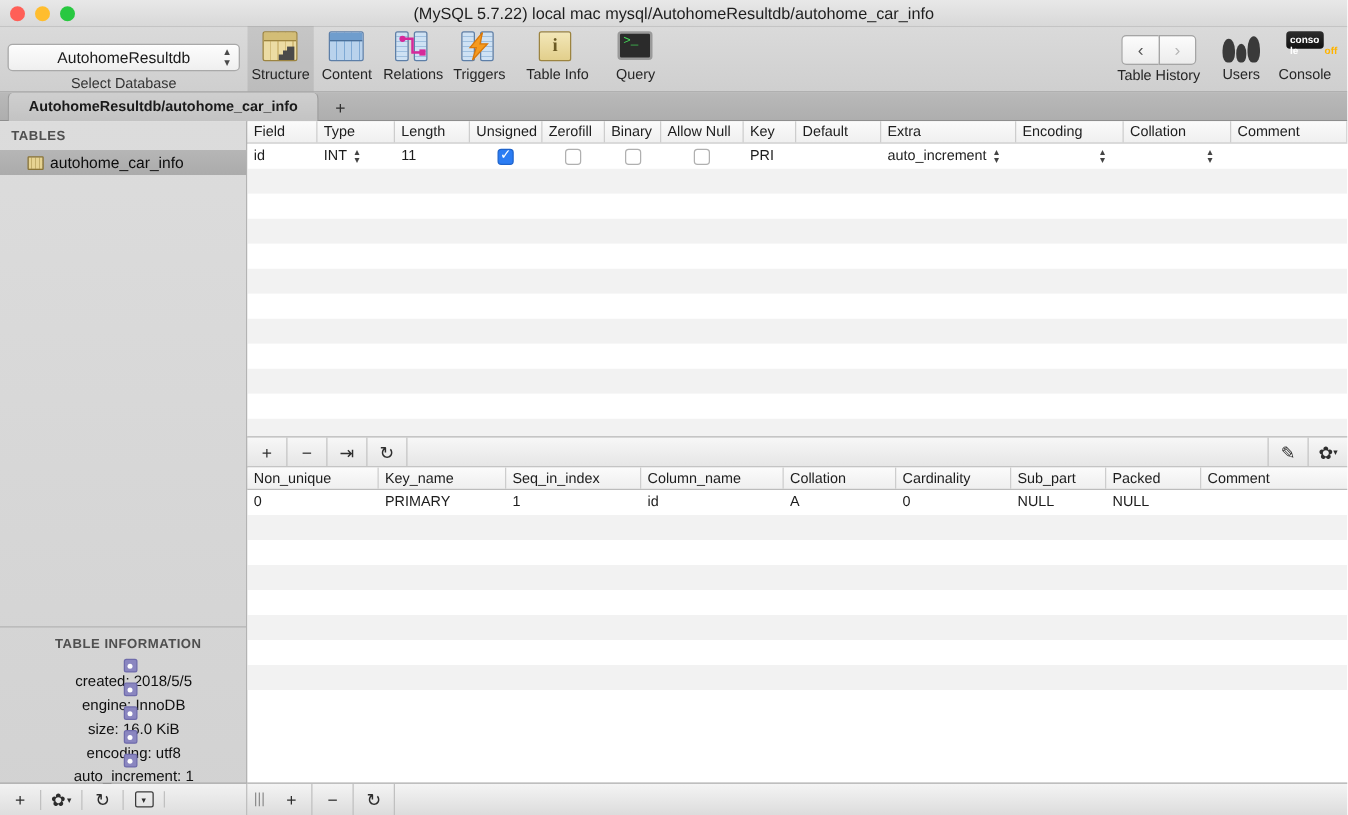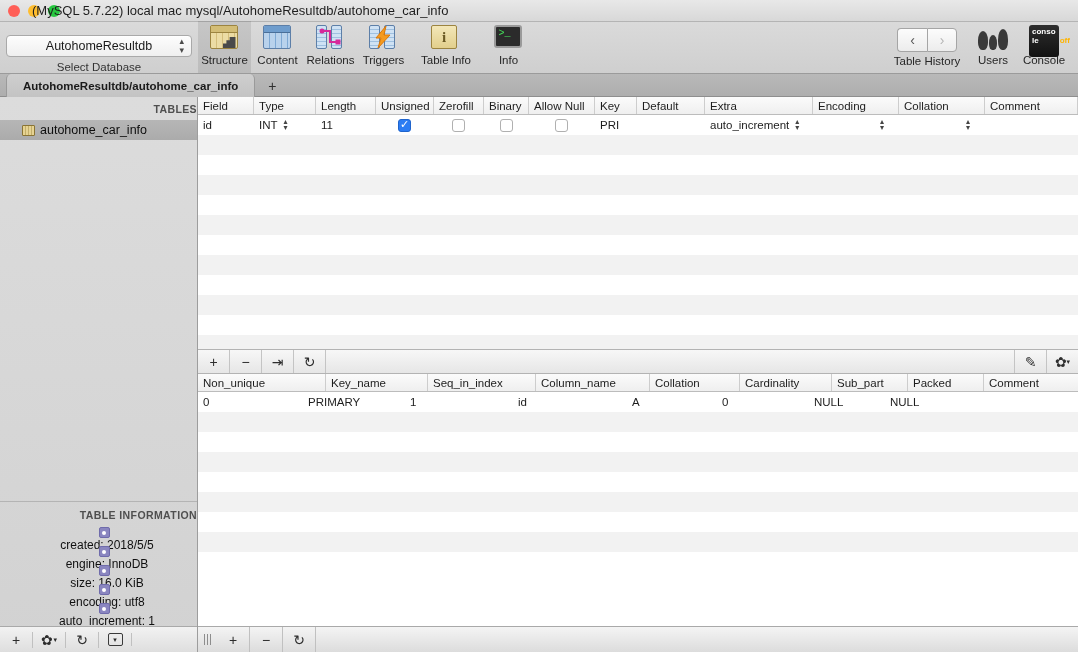--- a/index.html
+++ b/index.html
@@ -24,22 +24,22 @@
     border-bottom: 1px solid #b4b4b4;
     display: flex; align-items: center;
     position: relative; flex: none;
   }
   .traffic { display: flex; gap: 8px; padding-left: 8px; align-items: center; }
   .tl { width: 12px; height: 12px; border-radius: 50%; display: block; }
   .tl.red    { background: #ff5f57; }
   .tl.yellow { background: #ffbd2e; }
   .tl.green  { background: #28c840; }
   .win-title {
-    position: absolute; left: 0; right: 0; 
-    font-size: 13px; color: #1e1e1e; padding-left: 32px;
+    position: absolute; left: 0; right: 0; text-align: center;
+    font-size: 13px; color: #1e1e1e;
   }
 
   
   .toolbar {
     height: 52px; flex: none;
     background: linear-gradient(to bottom, #dadada, #cfcfcf);
     border-bottom: 1px solid #9b9b9b;
     display: flex; align-items: flex-end;
     position: relative;
   }
@@ -127,21 +127,21 @@
   }
   .navbtn.l { border-radius: 4px 0 0 4px; border-right: none; }
   .navbtn.r { border-radius: 0 4px 4px 0; color: #b5b5b5; }
   .tb-item.wide { width: 72px; }
   .people { display: flex; align-items: flex-end; gap: 1px; height: 25px; }
   .person { background: #3a3a3a; border-radius: 50% 50% 40% 40%; }
   .p1 { width: 10px; height: 19px; }
   .p2 { width: 8px; height: 15px; }
   .p3 { width: 10px; height: 21px; }
   .console-ico {
-    width: 30px; height: 32px; border-radius: 3px;
+    width: 30px; height: 14px; border-radius: 3px;
     background: linear-gradient(to bottom, #2e2e2e, #111);
     color: #fff; font-size: 8px; line-height: 9px;
     padding: 2px 2px 0 3px; text-align: left;
     font-family: "Liberation Sans", sans-serif; font-weight: bold;
   }
   .console-ico .off { color: #ffb400; margin-left: 21px; }
 
   
   .tabbar {
     height: 23px; flex: none;
@@ -164,21 +164,21 @@
   }
 
   
   .body { flex: 1; display: flex; min-height: 0; }
 
   
   .sidebar {
     width: 198px; flex: none;
     background: linear-gradient(to bottom, #dcdcdc, #d2d2d2);
     border-right: 1px solid #9d9d9d;
-    display: flex; flex-direction: column; text-align: right;
+    display: flex; flex-direction: column;
   }
   .side-head {
     font-size: 10.5px; font-weight: bold; color: #4f4f4f;
     letter-spacing: .4px; padding: 6px 0 5px 9px;
   }
   .tbl-list { flex: 1; min-height: 0; }
   .tbl-row {
     height: 20px; display: flex; align-items: center; padding-left: 22px;
     font-size: 12.5px; color: #0d0d0d;
   }
@@ -372,21 +372,21 @@
         <div class="ico">
             <div class="ico-info">i</div>
           </div>
         <div class="lbl">Table Info</div>
       </div>
 
       <div class="tb-item">
         <div class="ico">
             <div class="ico-term"></div>
           </div>
-        <div class="lbl">Info</div>
+        <div class="lbl">Query</div>
       </div>
 
     </div>
 
     <div class="tb-right">
 
       <div class="tb-item" style="width:86px">
         <div class="navgroup">
           <div class="navbtn l">‹</div>
           <div class="navbtn r">›</div>
@@ -579,21 +579,21 @@
           <span>✎</span>
         </div>
         <div class="mb rightgrp">
           <span>✿</span>
             <span style="font-size:7px">▾</span>
         </div>
       </div>
 
 
       <div class="colhead">
-        <div class="c" style="width:128px">Non_unique</div>
+        <div class="c" style="width:105px">Non_unique</div>
         <div class="c" style="width:102px">Key_name</div>
         <div class="c" style="width:108px">Seq_in_index</div>
         <div class="c" style="width:114px">Column_name</div>
         <div class="c" style="width:90px">Collation</div>
         <div class="c" style="width:92px">Cardinality</div>
         <div class="c" style="width:76px">Sub_part</div>
         <div class="c" style="width:76px">Packed</div>
         <div class="c" style="width:120px">Comment</div>
 
       </div>

